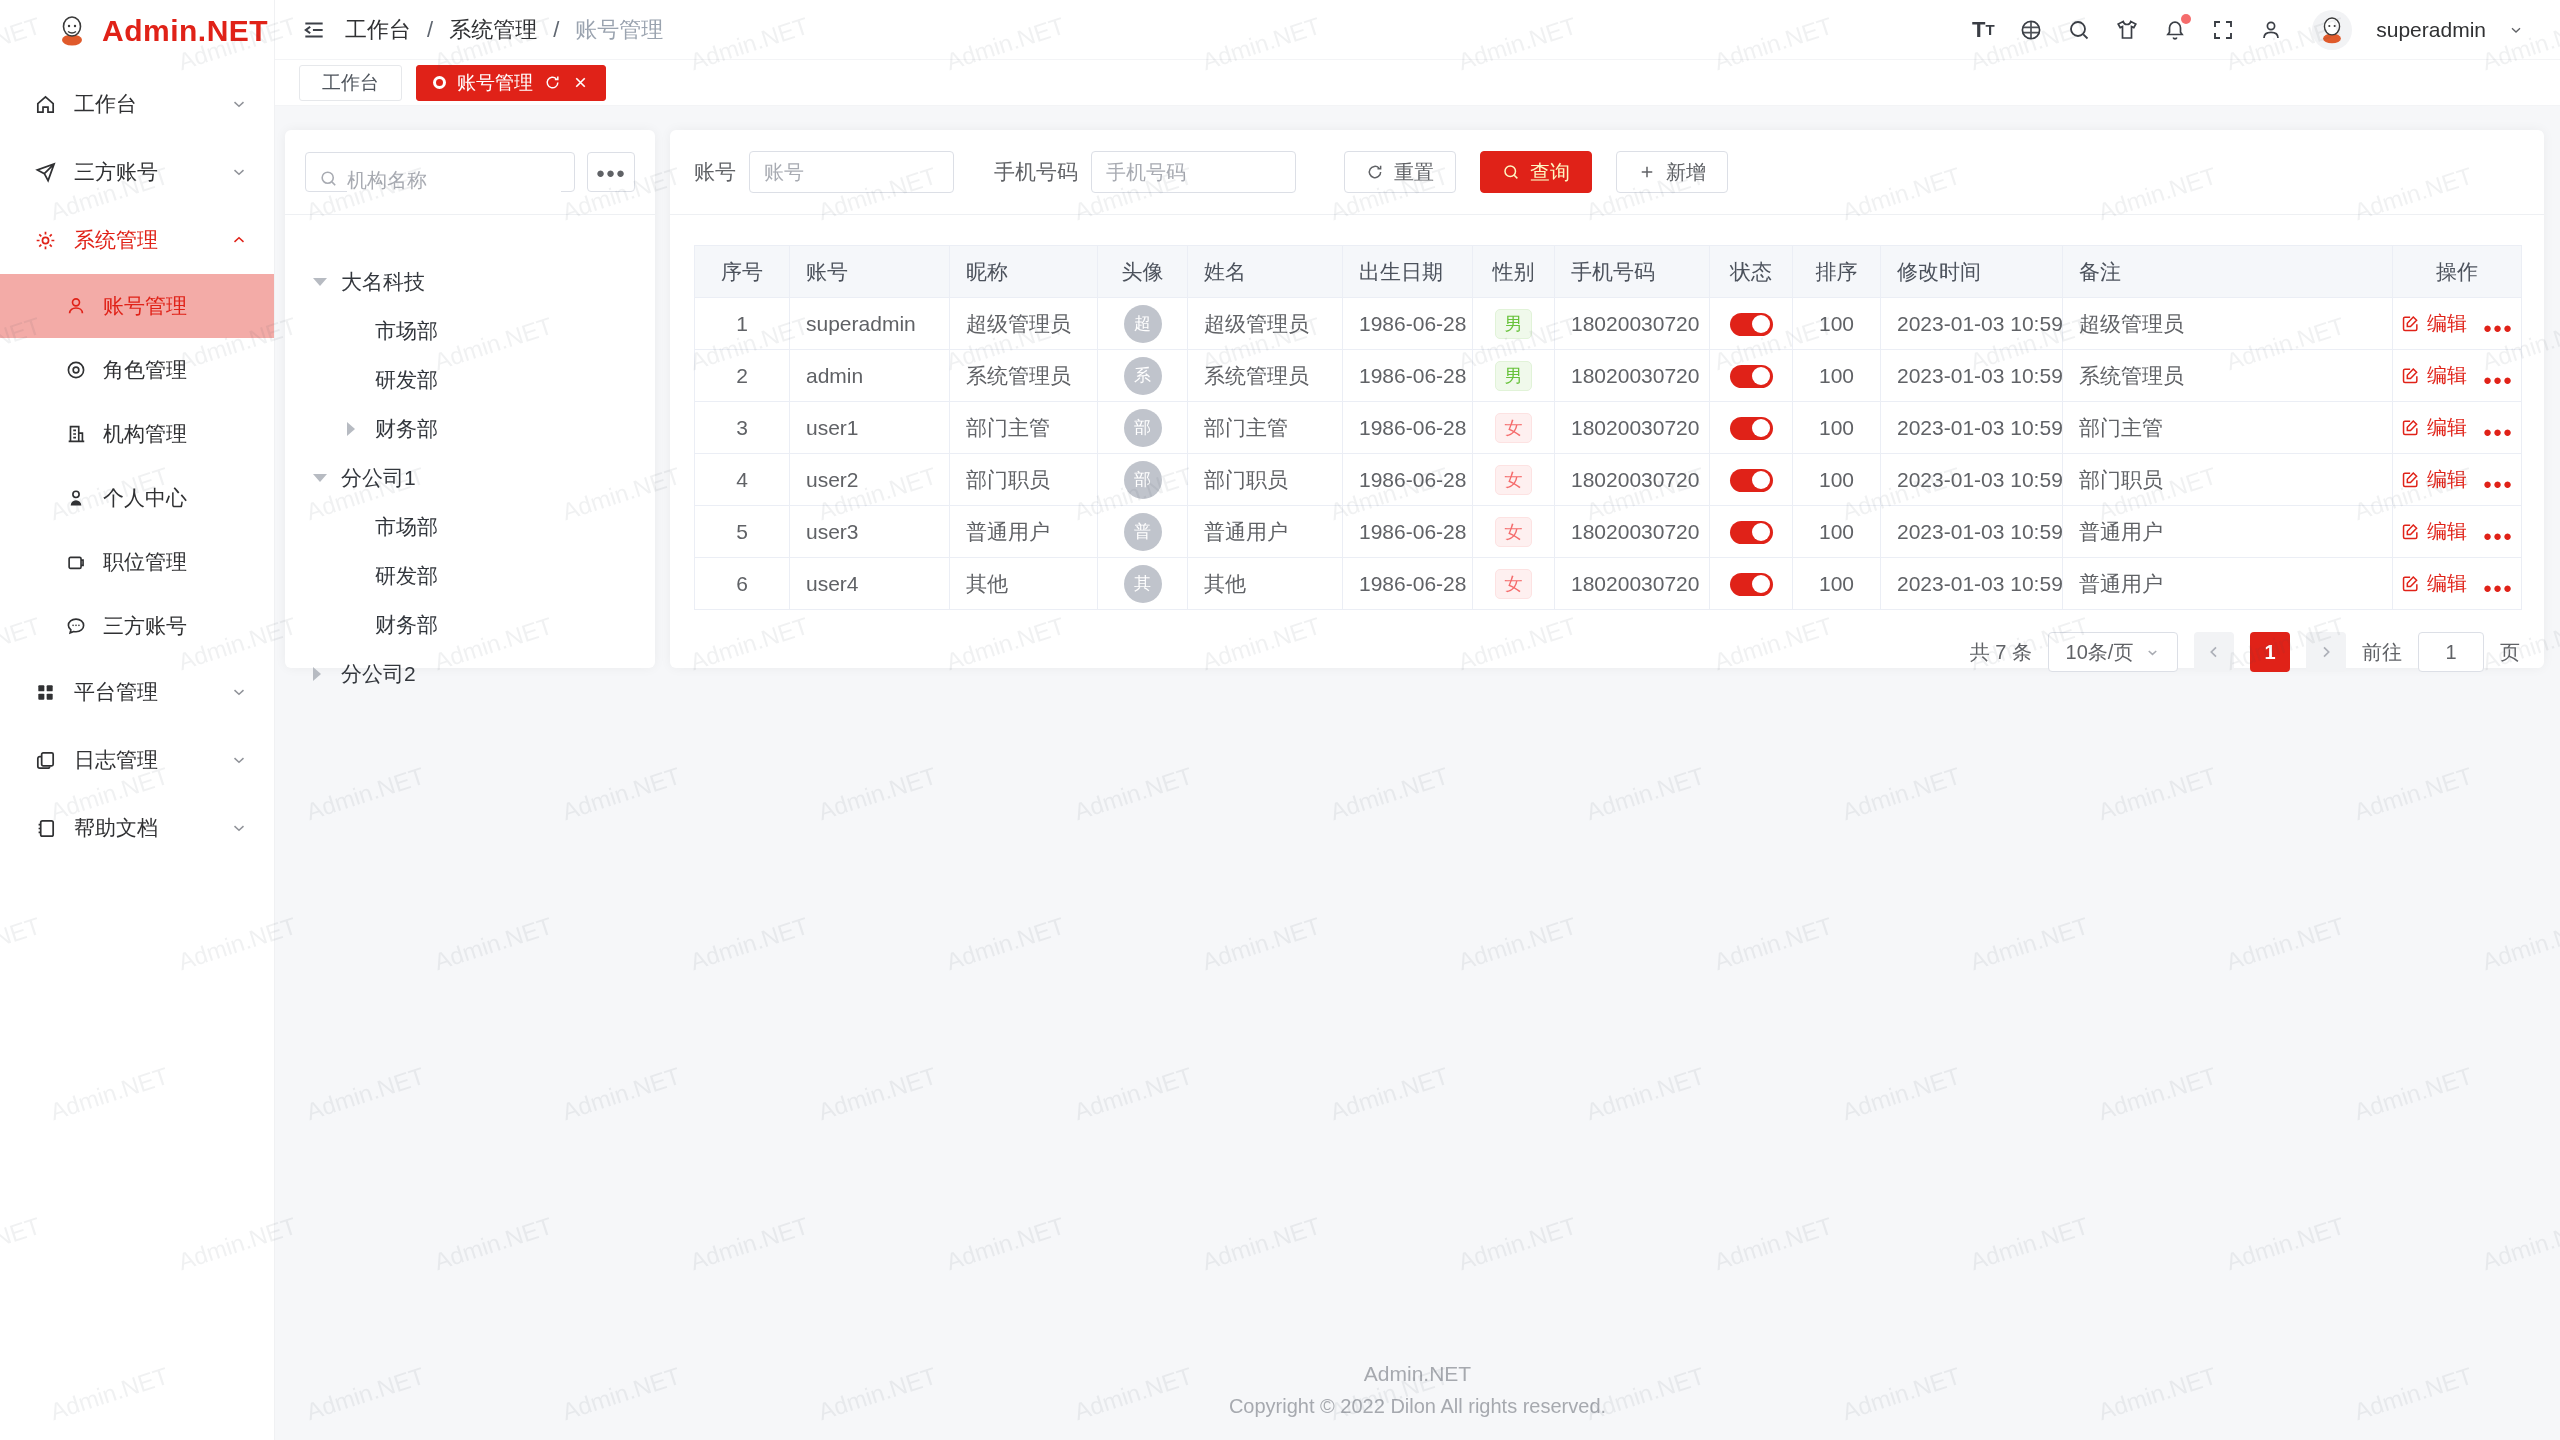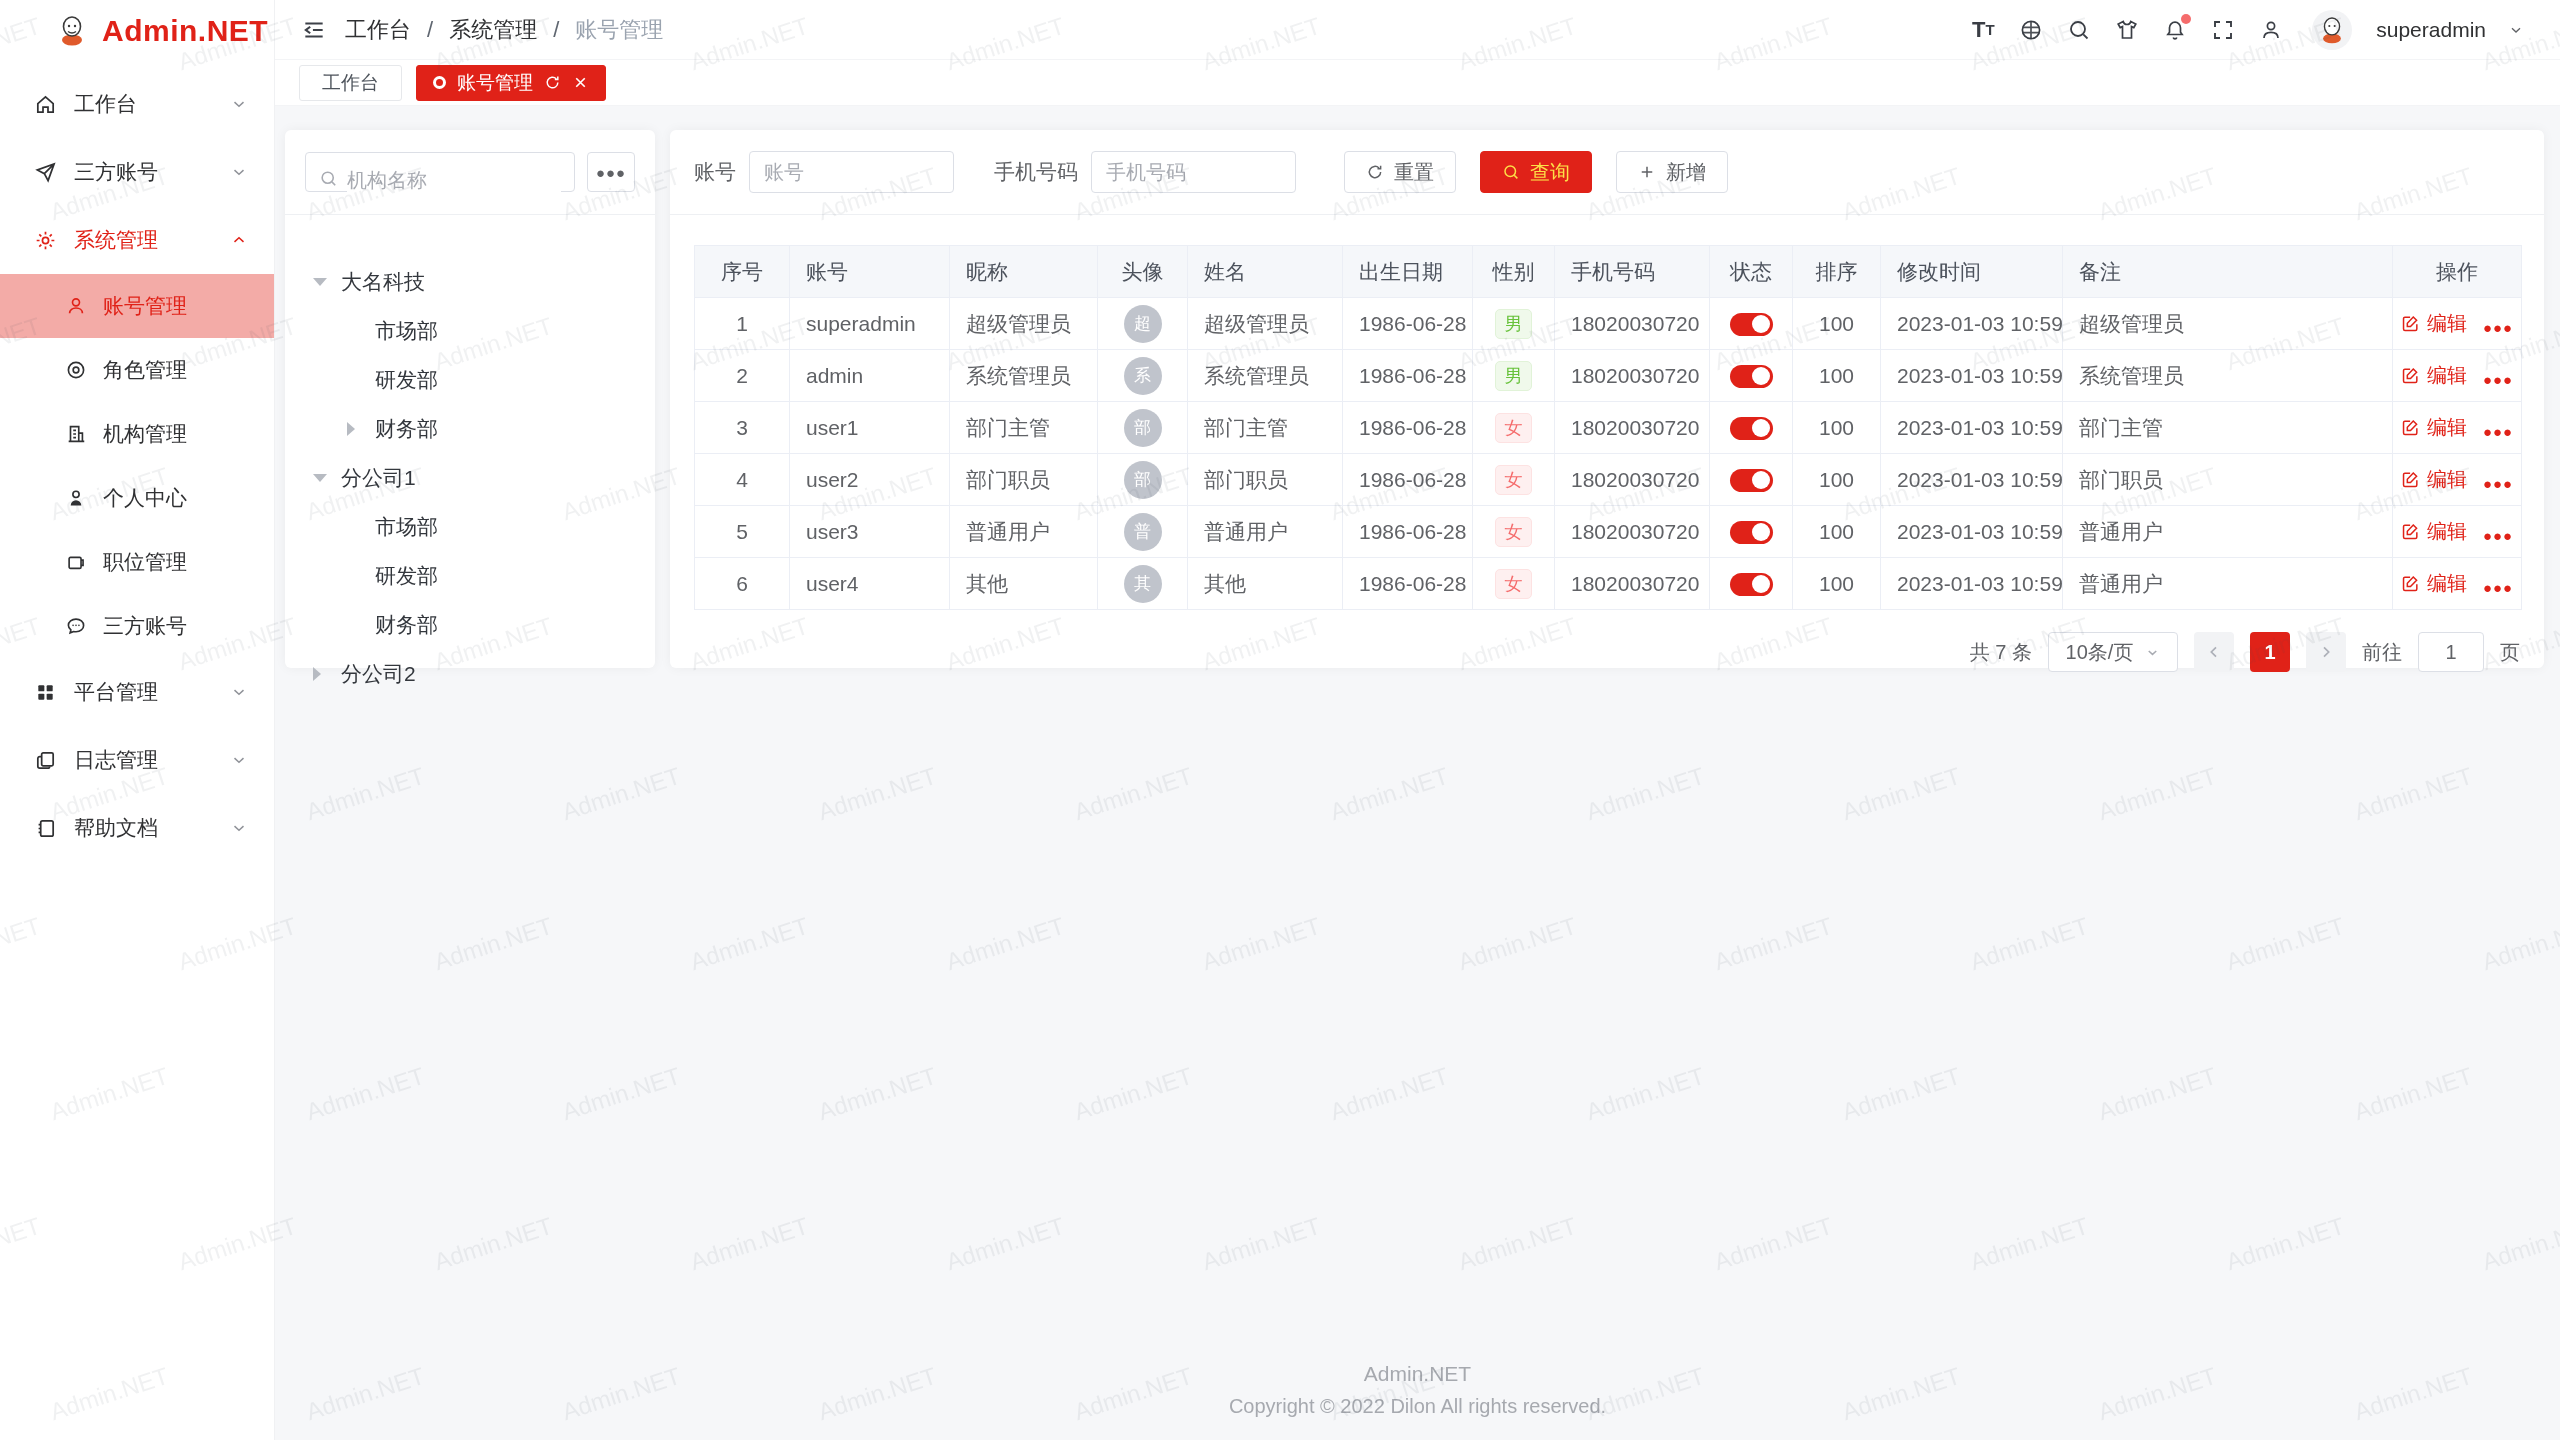--- a/index.html
+++ b/index.html
@@ -83,21 +83,21 @@
   .table-card{flex:1;height:538px;padding:0 24px;display:flex;flex-direction:column;min-width:0}
   .filter-row{display:flex;align-items:center;height:84px;flex:none}
   .f-label{font-size:21px;color:var(--txt2);margin-right:13px}
   .f-input{width:205px;height:42px;border:1px solid var(--border);border-radius:4px;padding:0 14px;font-size:20px;font-family:inherit;color:var(--txt);outline:none;background:#fff}
   .f-input::placeholder{color:var(--ph)}
   .gap40{width:40px}
   .gap48{width:48px}
   .gap24{width:24px}
   .btn{height:42px;border-radius:4px;display:inline-flex;align-items:center;justify-content:center;gap:10px;font-size:20px;padding:0 21px;border:1px solid var(--border);background:#fff;color:var(--txt2);cursor:pointer;font-family:inherit}
   .btn .bic{width:18px;height:18px}
-  .btn.primary{background:var(--primary);border-color:var(--primary);color:#fde047}
+  .btn.primary{background:var(--primary);border-color:var(--primary);color:#fef9c3}
   .filter-divider{height:1px;background:#eef0f3;margin:0 -24px;flex:none}
 
   table.data{width:100%;border-collapse:collapse;table-layout:fixed;font-size:21px;color:var(--txt2);margin-top:30px}
   .data th{background:#f5f7fa;color:#4c525c;font-weight:normal}
   .data th,.data td{border:1px solid var(--line);height:52px;padding:0 16px;text-align:left;overflow:hidden;white-space:nowrap}
   .data .c{text-align:center;padding:0 4px}
   .avatar{display:inline-flex;align-items:center;justify-content:center;width:38px;height:38px;border-radius:50%;background:#c0c4cc;color:#fff;font-size:17px;vertical-align:middle}
   .gbadge{display:inline-flex;align-items:center;justify-content:center;min-width:37px;height:30px;border-radius:5px;font-size:18px;padding:0 8px;vertical-align:middle}
   .gbadge.male{background:#f0f9eb;border:1px solid #e1f3d8;color:#67c23a}
   .gbadge.female{background:#fef0f0;border:1px solid #fde2e2;color:#f56c6c}

